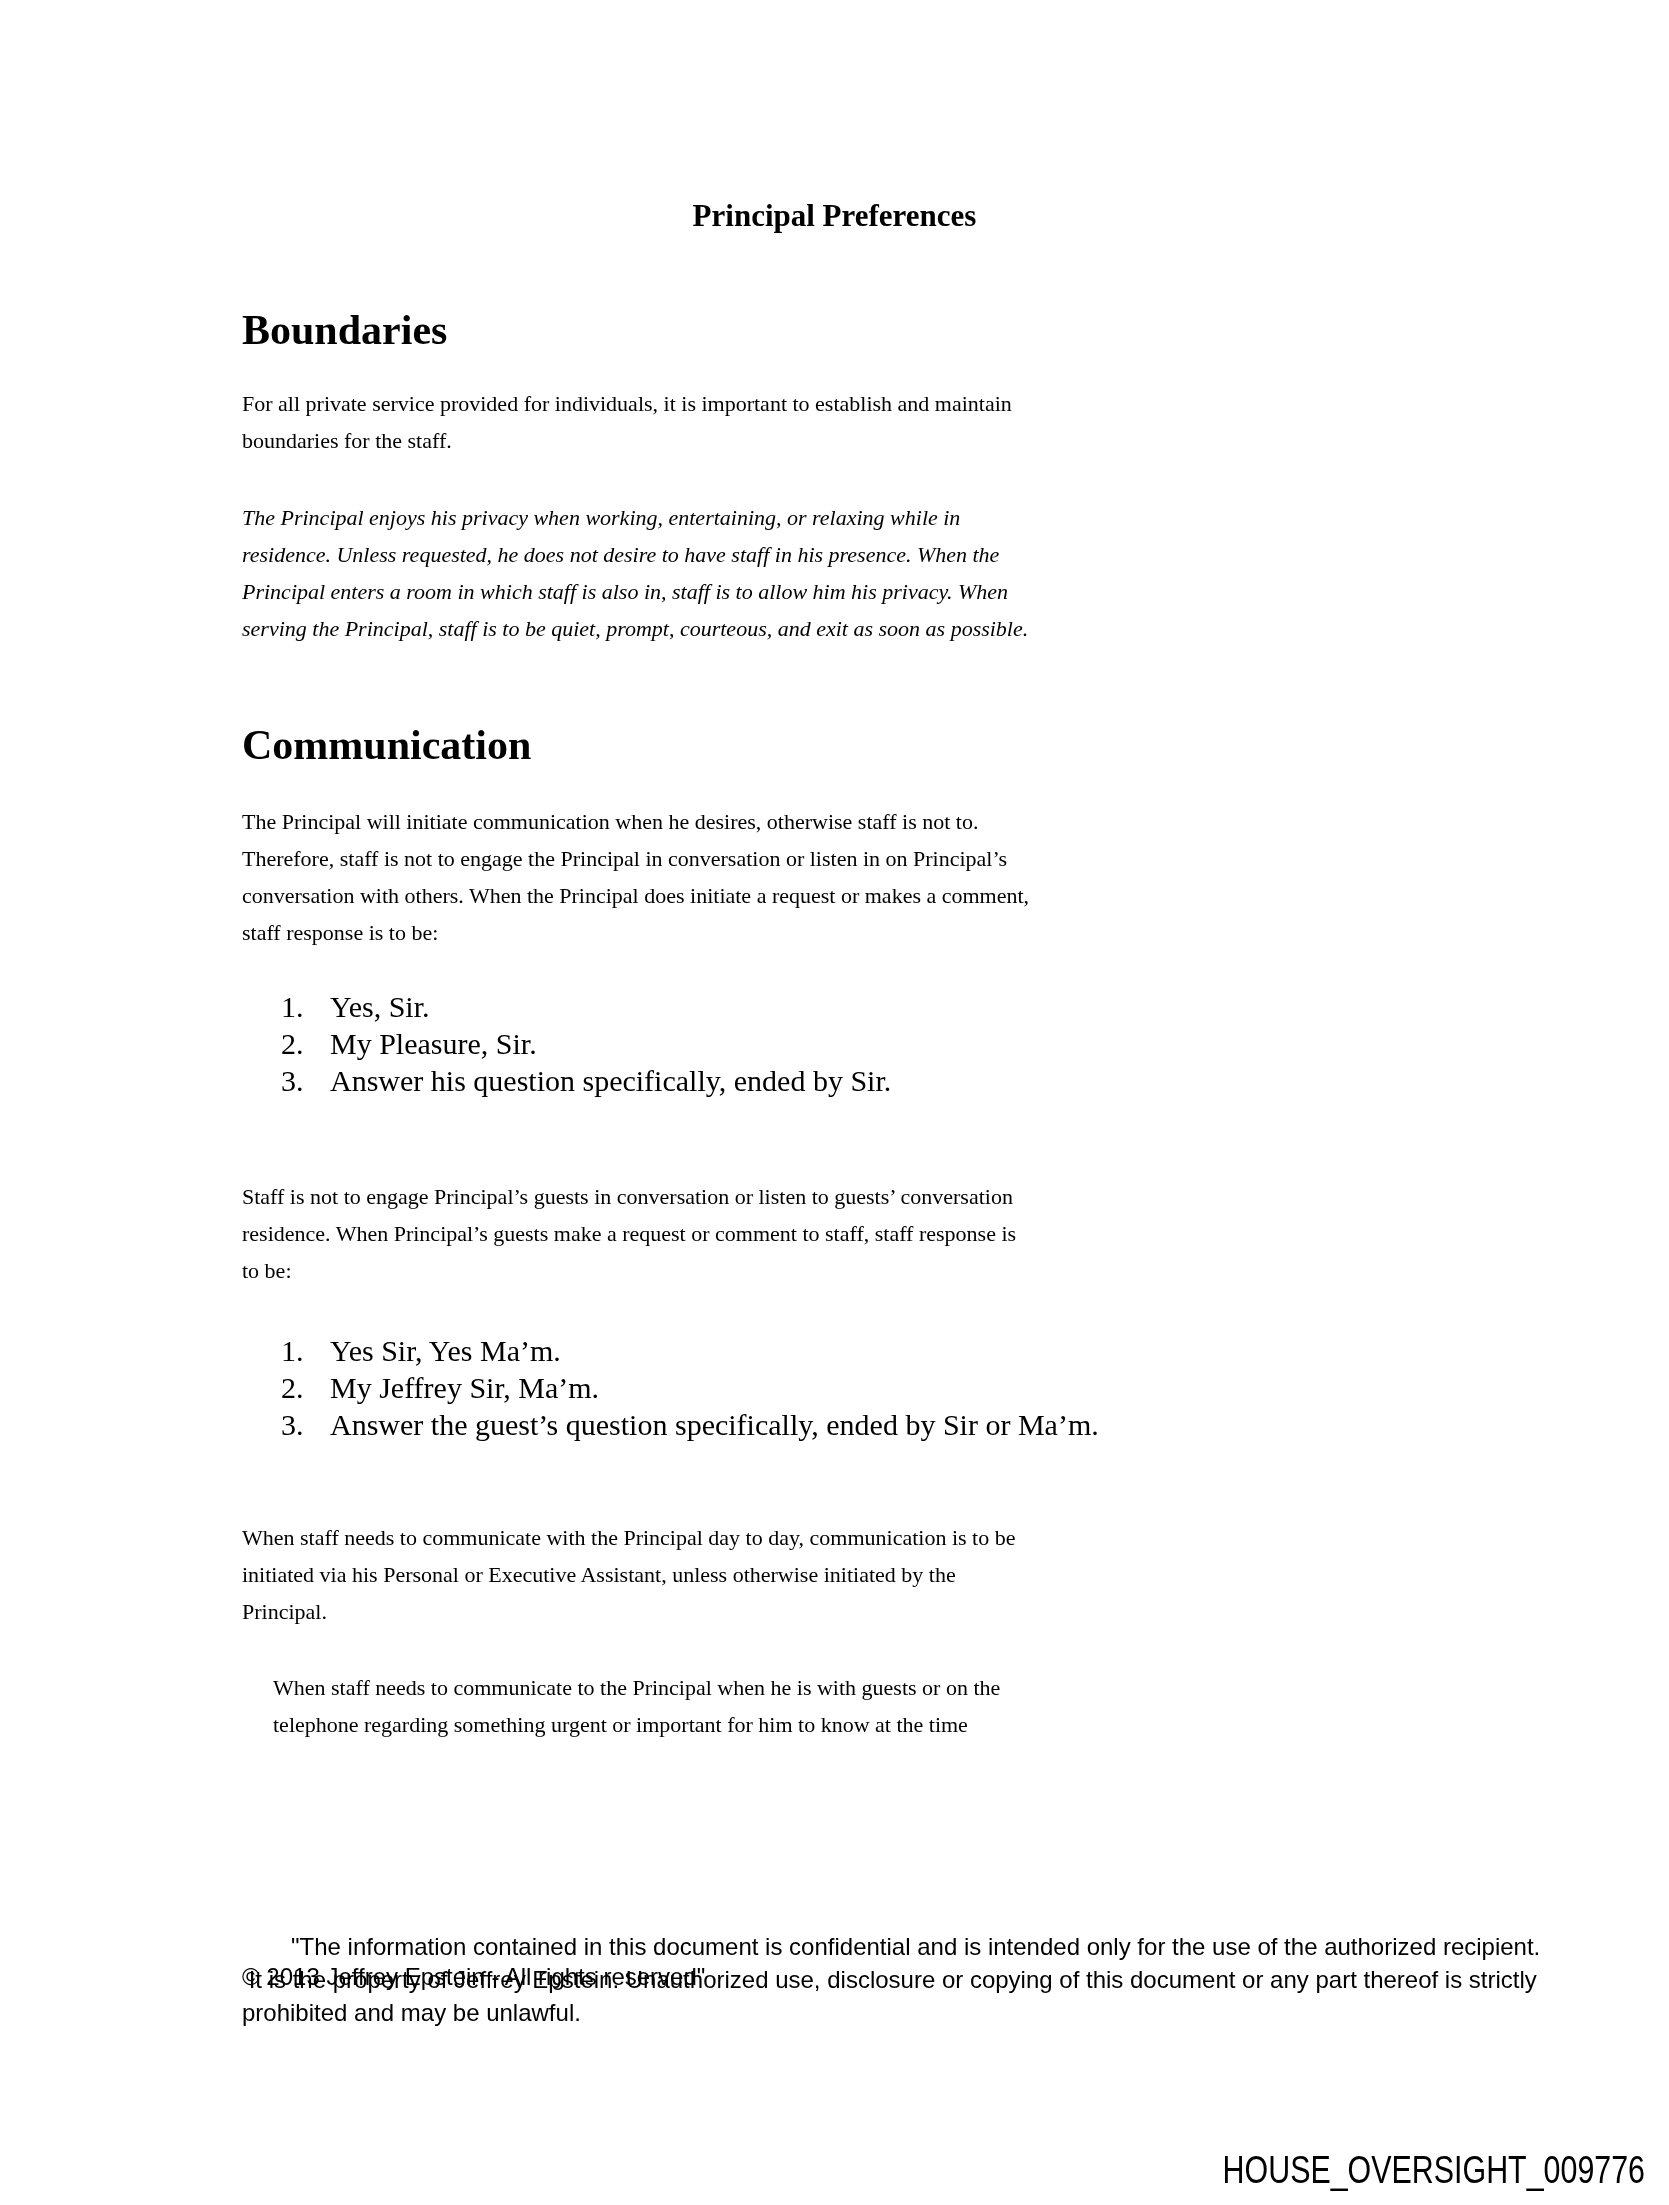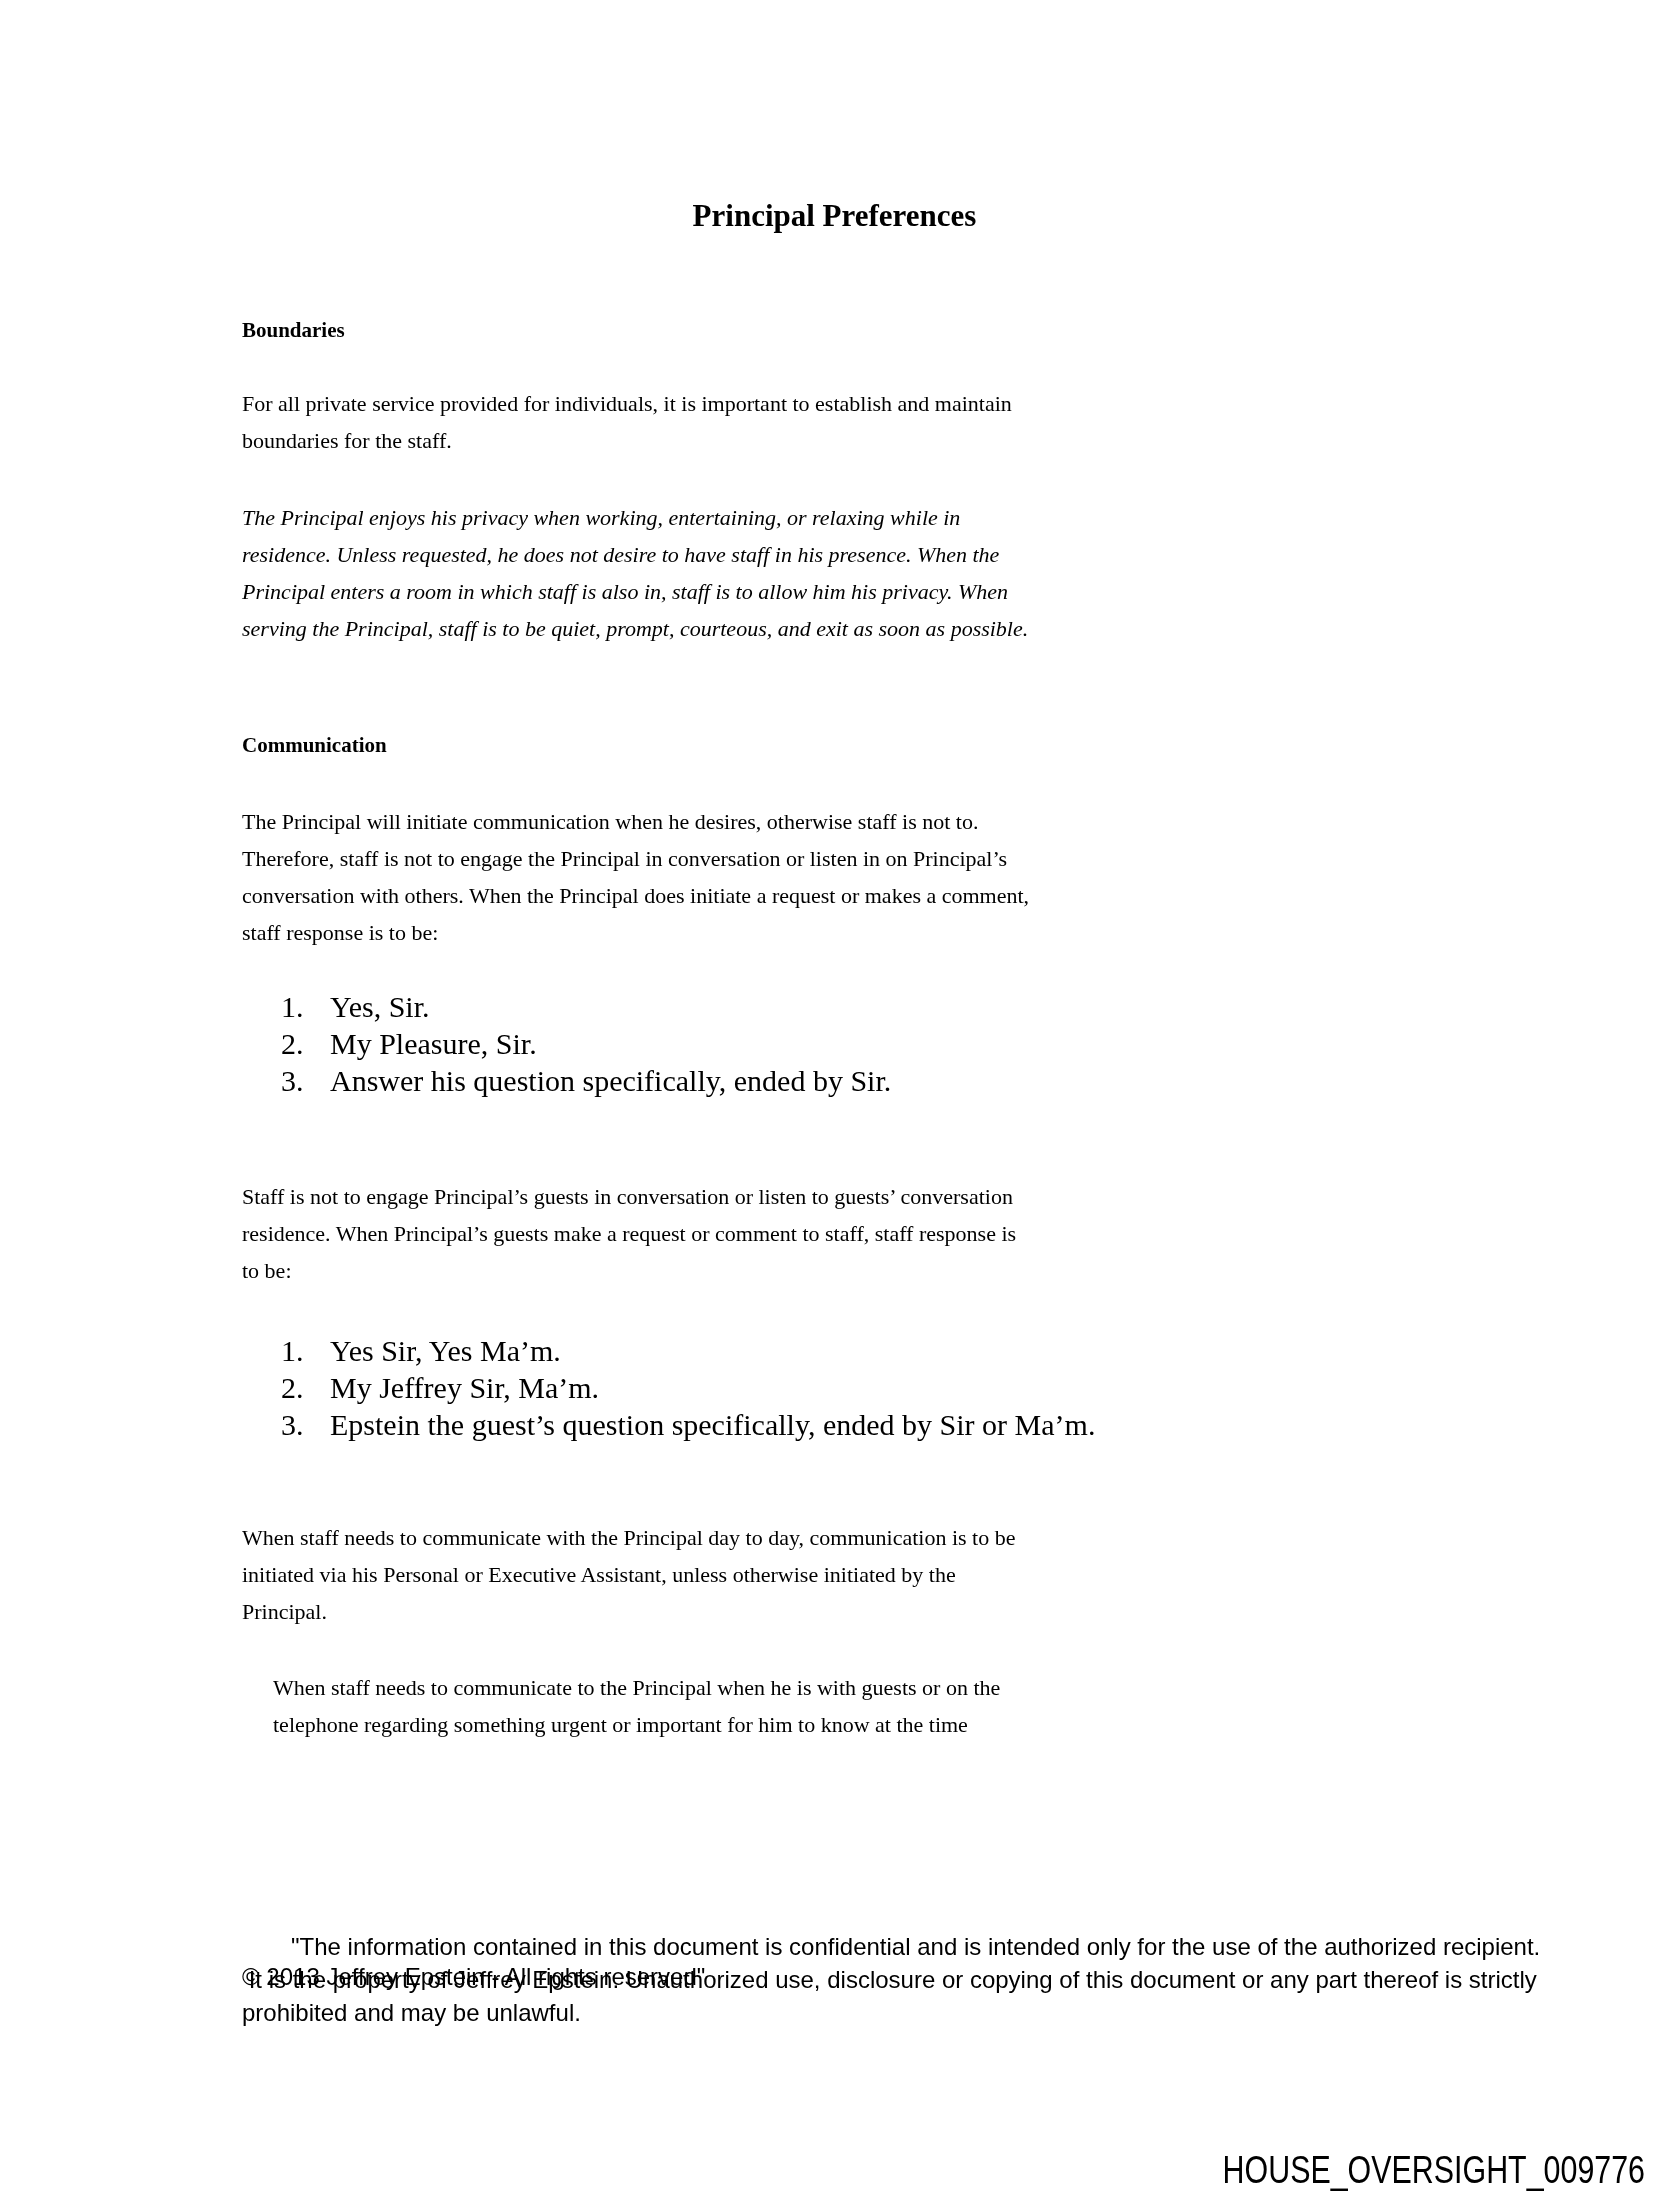--- a/index.html
+++ b/index.html
@@ -22,21 +22,21 @@
   }
   .doc-title {
     left: 0;
     width: 1669px;
     text-align: center;
     font-size: 31px;
     font-weight: bold;
     top: 198px;
   }
   .section-heading {
-    font-size: 21px;
+    font-size: 42px;
     font-weight: bold;
     line-height: 37px;
   }
   .para {
     font-size: 22px;
     line-height: 37px;
     white-space: pre;
   }
   ol.responses {
     list-style: none;
@@ -126,21 +126,21 @@
       <li>Answer his question specifically, ended by Sir.</li>
     </ol>
 
     <div class="block para pos-guests-intro">Staff is not to engage Principal’s guests in conversation or listen to guests’ conversation
 residence. When Principal’s guests make a request or comment to staff, staff response is
 to be:</div>
 
     <ol class="block responses pos-list-guests">
       <li>Yes Sir, Yes Ma’m.</li>
       <li>My Jeffrey Sir, Ma’m.</li>
-      <li>Epstein the guest’s question specifically, ended by Sir or Ma’m.</li>
+      <li>Answer the guest’s question specifically, ended by Sir or Ma’m.</li>
     </ol>
 
     <div class="block para pos-day-to-day">When staff needs to communicate with the Principal day to day, communication is to be
 initiated via his Personal or Executive Assistant, unless otherwise initiated by the
 Principal.</div>
     <div class="block para pos-urgent">When staff needs to communicate to the Principal when he is with guests or on the
 telephone regarding something urgent or important for him to know at the time</div>
   </div>
 
   <div>

